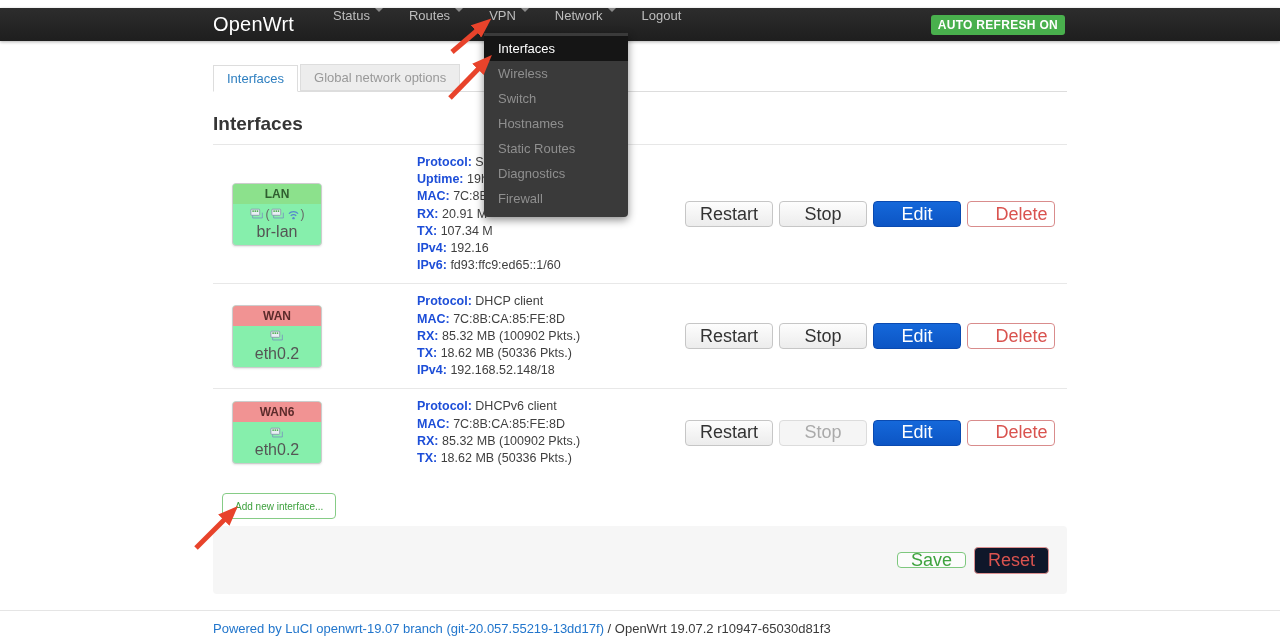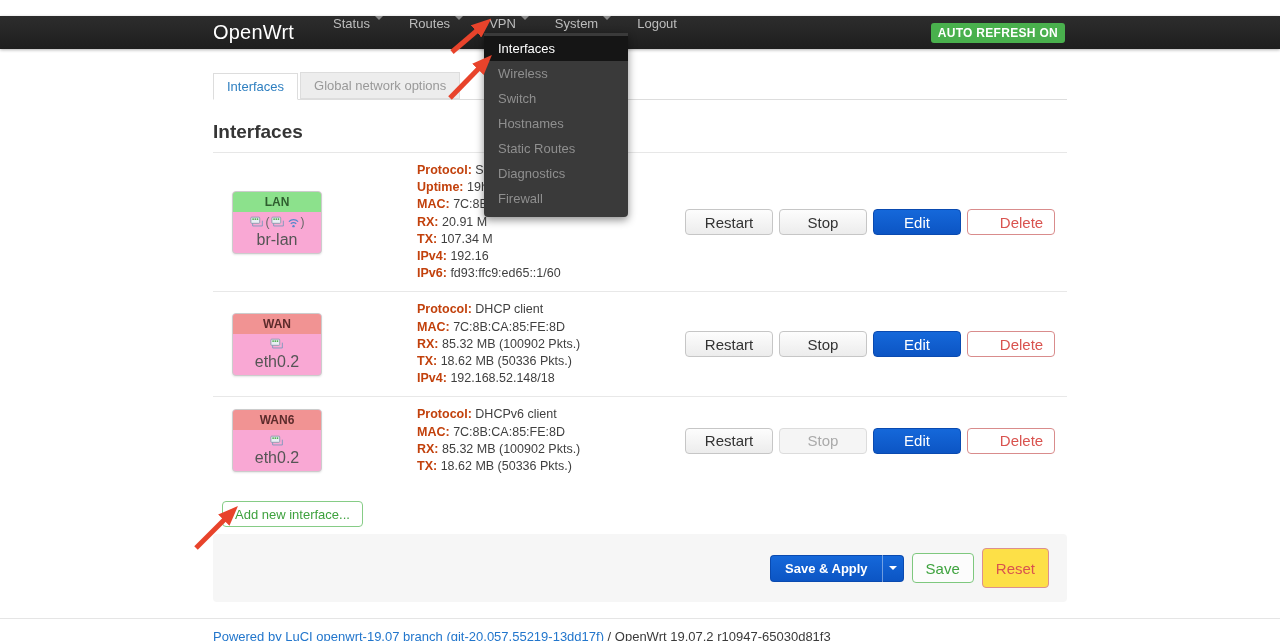--- a/index.html
+++ b/index.html
@@ -6,21 +6,21 @@
   html,body { width:1280px; height:641px; }
   body {
     font-family: "Liberation Sans", sans-serif;
     background:#ffffff; color:#3f3f3f; position:relative; overflow:hidden;
   }
   
   .navbar {
     height:33px; background:linear-gradient(#2d2d2d,#1e1e1e);
     box-shadow:0 1px 3px rgba(0,0,0,.3); position:relative; z-index:40;
   }
-  .nav-inner { width:854px; margin:16px auto; height:100%; display:flex; align-items:center; position:relative; }
+  .nav-inner { width:854px; margin:8px auto; height:100%; display:flex; align-items:center; position:relative; }
   .brand { color:#ffffff; font-size:20px; font-weight:400; margin-right:26px; letter-spacing:.2px; }
   .nav-item { color:#bdbdbd; font-size:13px; padding:0 13px; height:100%; display:flex; align-items:flex-start; cursor:pointer; }
   .caret { width:0; height:0; border-left:4px solid transparent; border-right:4px solid transparent;
            border-top:4px solid #8a8a8a; display:inline-block; margin-left:5px; }
   .auto-refresh {
     position:absolute; right:2px; top:50%; transform:translateY(-50%);
     background:#49b04d; color:#fff; font-size:12px; font-weight:bold;
     padding:3px 7px; border-radius:3px; letter-spacing:.3px;
   }
   
@@ -38,64 +38,64 @@
   .tab.active { background:#ffffff; color:#2e7fc0; border-bottom:1px solid #ffffff; margin-bottom:-1px; }
   .tab.inactive { background:#ededed; color:#999999; }
   h2.page-title { font-size:19px; font-weight:bold; color:#353535; margin:21px 0 9px; }
   .rule { border:none; border-top:1px solid #e7e7e7; }
   
   .iface-row { display:flex; align-items:center; padding:9px 0; }
   .iface-row.bordered { border-bottom:1px solid #e8e8e8; }
   .col-card { width:204px; flex:none; padding-left:19px; }
   .iface-card {
     width:90px; text-align:center; border:1px solid #cccccc; border-radius:4px;
-    background:#f9a8d4; box-shadow:0 1px 2px rgba(0,0,0,.10); overflow:hidden;
+    background:#86efac; box-shadow:0 1px 2px rgba(0,0,0,.10); overflow:hidden;
   }
   .card-head { font-size:12px; font-weight:bold; padding:3px 0; }
   .card-head.lan { background:#8ce18c; color:#2f5e2f; }
   .card-head.wan { background:#f19393; color:#5c2b2b; }
   .card-body { padding:3px 2px 4px; }
   .card-icons { height:15px; display:flex; align-items:center; justify-content:center; gap:1px; }
   .paren { font-size:12px; color:#666; line-height:13px; }
   .card-dev { font-size:16px; color:#555555; margin-top:1px; }
   .col-details { flex:1; font-size:12.5px; color:#3f3f3f; line-height:17.2px; }
-  .col-details b { color:#c2410c; }
+  .col-details b { color:#1d4ed8; }
   .col-buttons { flex:none; display:flex; gap:6px; padding-right:12px; }
   .btn {
-    font-family:inherit; font-size:15px; height:26px; border-radius:4px;
+    font-family:inherit; font-size:18px; height:26px; border-radius:4px;
     display:inline-flex; align-items:center; justify-content:center; cursor:pointer;
   }
   .row-btn { width:88px; }
   .btn-default { background:linear-gradient(#fdfdfd,#ececec); border:1px solid #c6c6c6; color:#333333; }
   .btn-primary { background:linear-gradient(#1568da,#0c55c4); border:1px solid #0a4ab0; color:#ffffff; }
   .btn-danger { background:#ffffff; border:1px solid #d98c8c; color:#d9534f;padding-left:21px; }
   .btn-disabled { background:#f5f5f5; border:1px solid #dcdcdc; color:#aaaaaa; cursor:default; }
   
   .add-btn {
     margin:17px 0 0 9px; padding:5px 12px; background:#ffffff; border:1px solid #86cc86;
-    color:#3ea13e; border-radius:4px; font-size:13px;
+    color:#3ea13e; border-radius:4px; font-size:10px;
   }
   .action-panel {
     margin-top:7px; background:#f6f6f6; border-radius:4px; height:68px;
     display:flex; align-items:center; justify-content:flex-end; padding-right:18px; gap:8px;
   }
   .split { display:flex; }
   .split-main {
     height:27px; padding:0 14px; font-weight:bold; font-size:13px; color:#fff;
     background:linear-gradient(#1568da,#0c55c4); border:1px solid #0a4ab0;
     border-radius:4px 0 0 4px; border-right:none;
   }
   .split-caret {
     width:22px; height:27px; background:linear-gradient(#1568da,#0c55c4);
     border:1px solid #0a4ab0; border-left:1px solid rgba(255,255,255,.4);
     border-radius:0 4px 4px 0; display:flex; align-items:center; justify-content:center;
   }
   .split-caret .caret { border-top-color:#ffffff; margin:0; }
-  .btn-save { height:30px; padding:0 13px; background:#fcfcfc; border:1px solid #7ec87e; color:#3fa33f; }
-  .btn-reset { height:40px; padding:0 13px; background:#fde047; border:1px solid #dc9090; color:#d9534f; }
+  .btn-save { height:16px; padding:0 13px; background:#fcfcfc; border:1px solid #7ec87e; color:#3fa33f; }
+  .btn-reset { height:27px; padding:0 13px; background:#0f172a; border:1px solid #dc9090; color:#d9534f; }
   
   .footer { border-top:1px solid #e5e5e5; margin-top:16px; }
   .footer-inner { width:854px; margin:0 auto; padding:10px 0; font-size:13px; color:#3a3a3a; }
   .footer-link { color:#2276cc; text-decoration:none; cursor:pointer; }
   
   .arrows { position:absolute; left:0; top:0; z-index:100; pointer-events:none; }
 </style>
 </head>
 <body>
 
@@ -108,21 +108,21 @@
       </span>
     <span class="nav-item">
         <span>Routes</span>
         <span class="caret"></span>
       </span>
     <span class="nav-item">
         <span>VPN</span>
         <span class="caret"></span>
       </span>
     <span class="nav-item">
-        <span>System</span>
+        <span>Network</span>
         <span class="caret"></span>
       </span>
     <span class="nav-item">
         <span>Logout</span>
       </span>
     <span class="auto-refresh">AUTO REFRESH ON</span>
   </div>
 </div>
 
 <div class="dropdown">
@@ -258,26 +258,20 @@
       <button class="btn row-btn btn-default">Restart</button>
       <button class="btn row-btn btn-disabled">Stop</button>
       <button class="btn row-btn btn-primary">Edit</button>
       <button class="btn row-btn btn-danger">Delete</button>
     </div>
   </div>
 
   <button class="btn add-btn">Add new interface...</button>
 
   <div class="action-panel">
-    <div class="split">
-      <button class="btn split-main">Save &amp; Apply</button>
-      <button class="btn split-caret">
-          <span class="caret"></span>
-        </button>
-    </div>
     <button class="btn btn-save">Save</button>
     <button class="btn btn-reset">Reset</button>
   </div>
 </div>
 
 <div class="footer">
   <div class="footer-inner">
     <a class="footer-link">Powered by LuCI openwrt-19.07 branch (git-20.057.55219-13dd17f)</a><span> / OpenWrt 19.07.2 r10947-65030d81f3</span>
   </div>
 </div>

